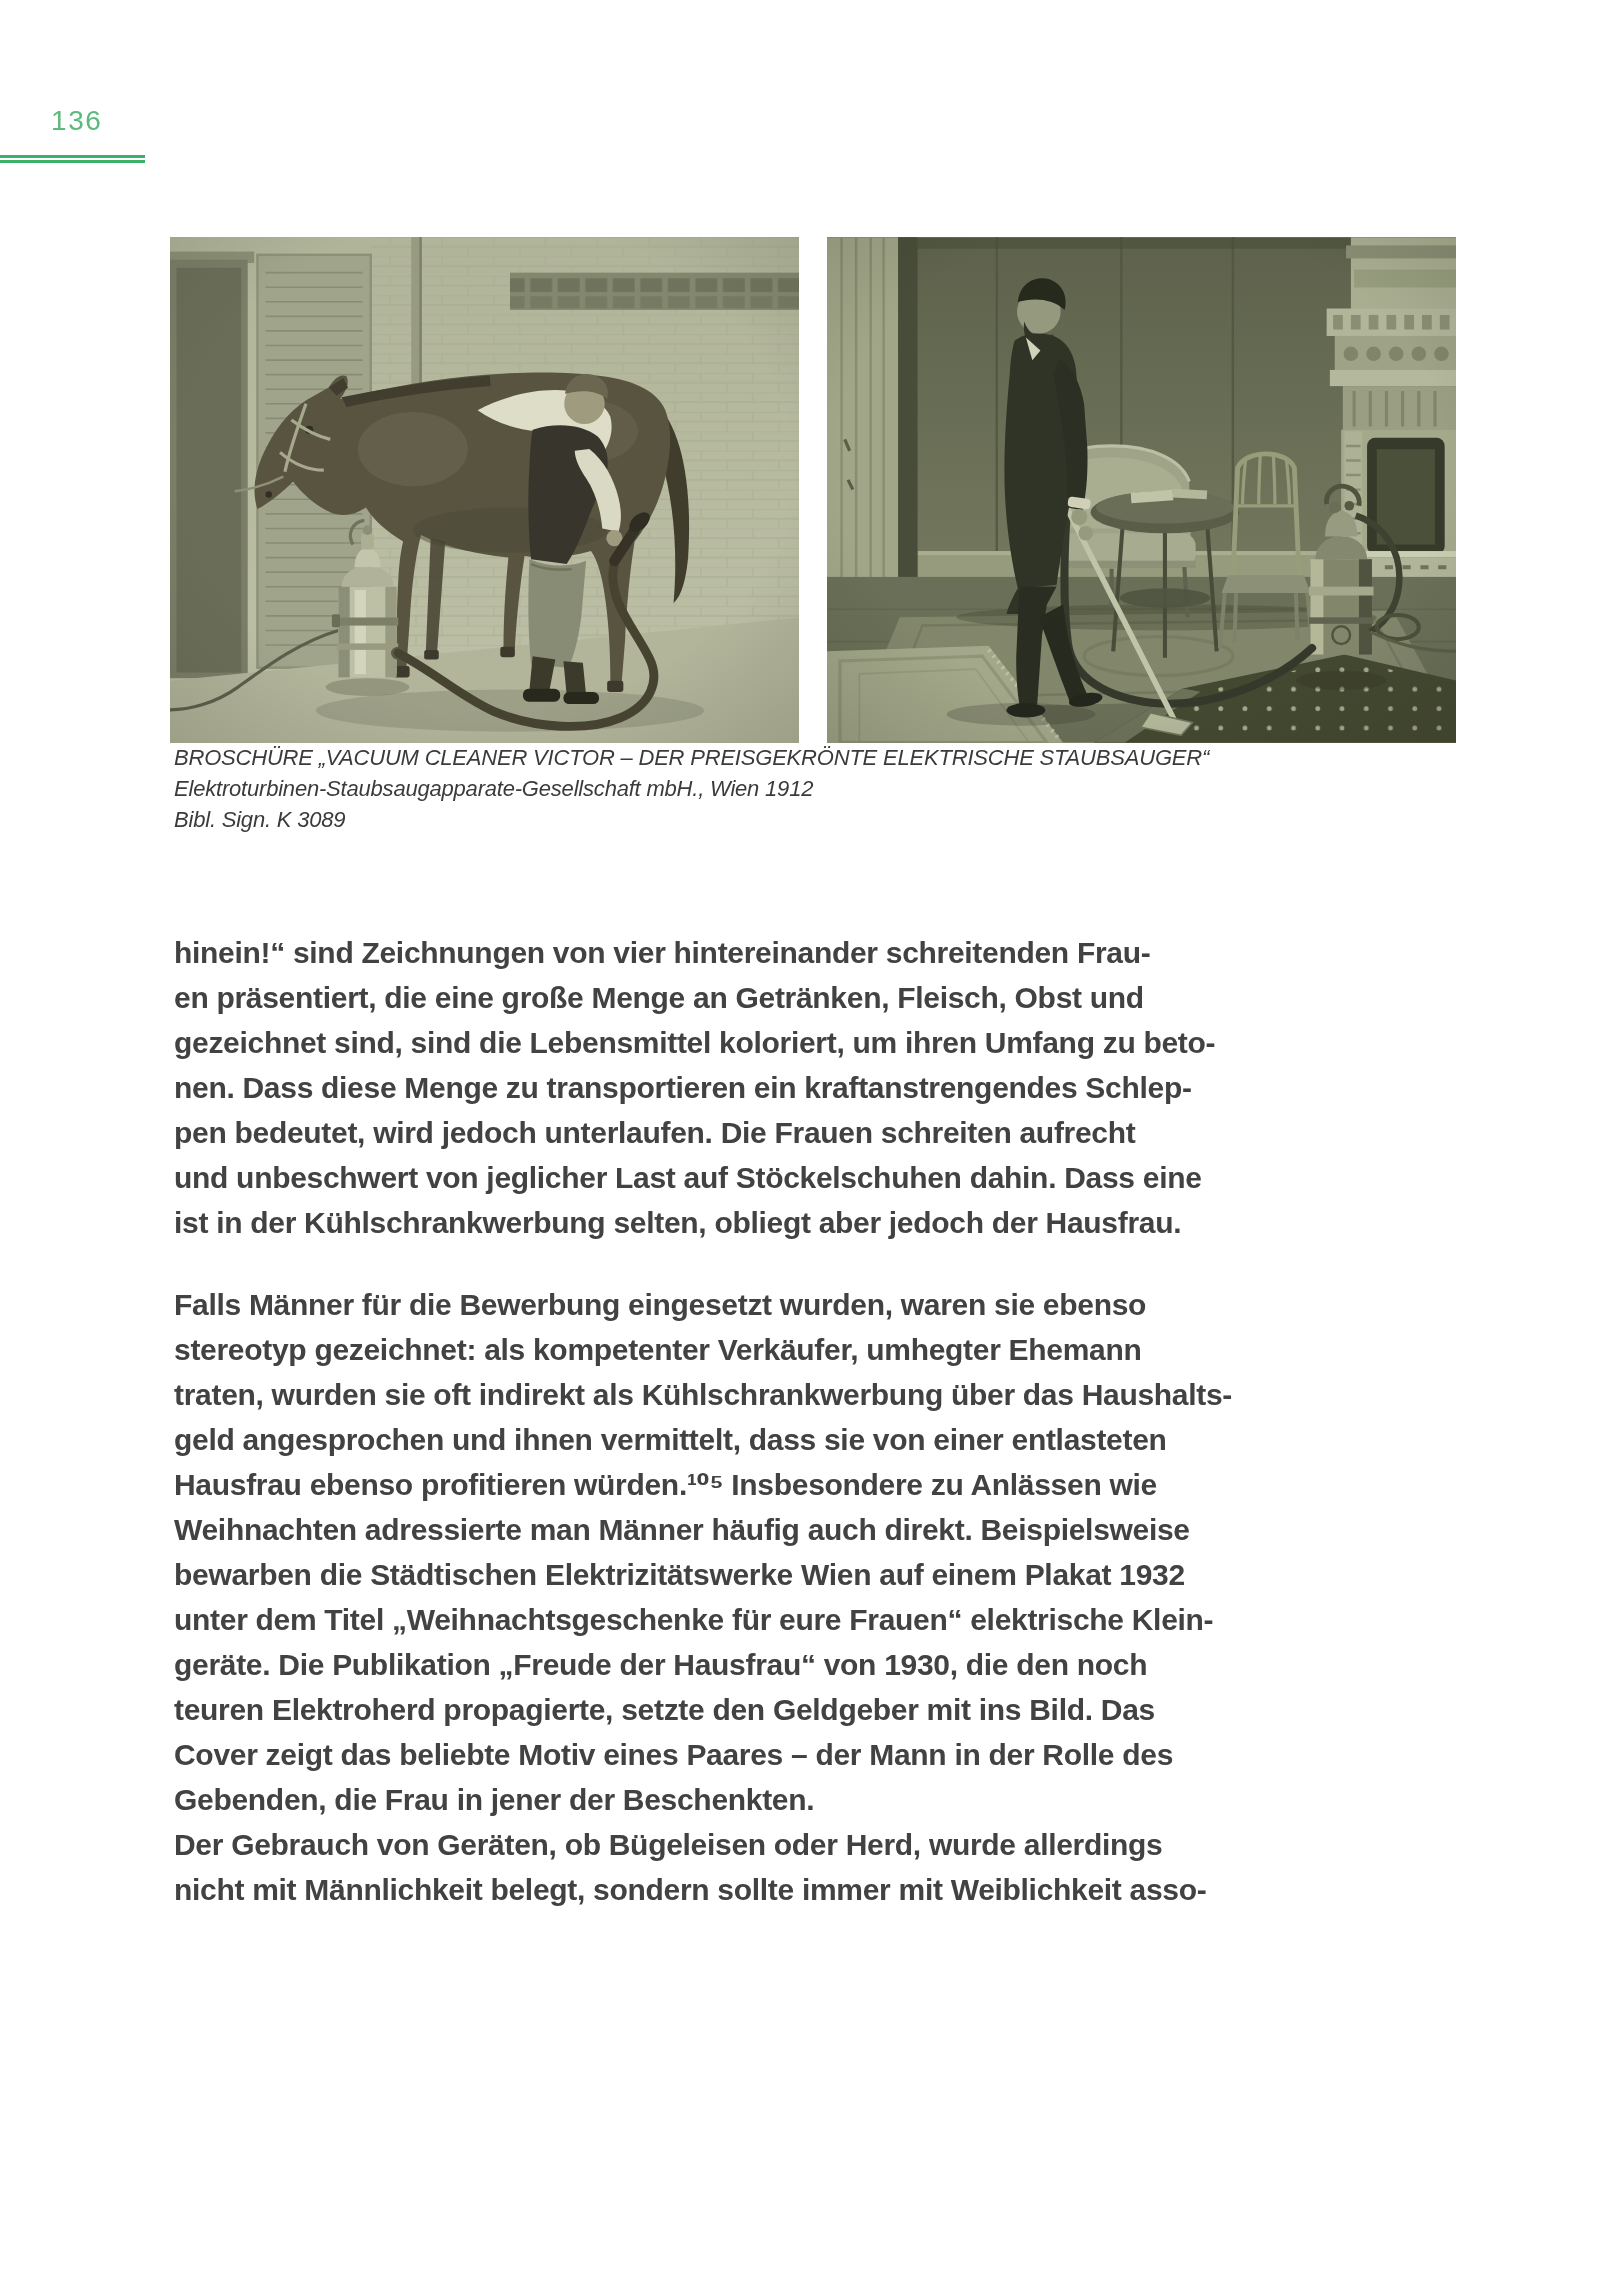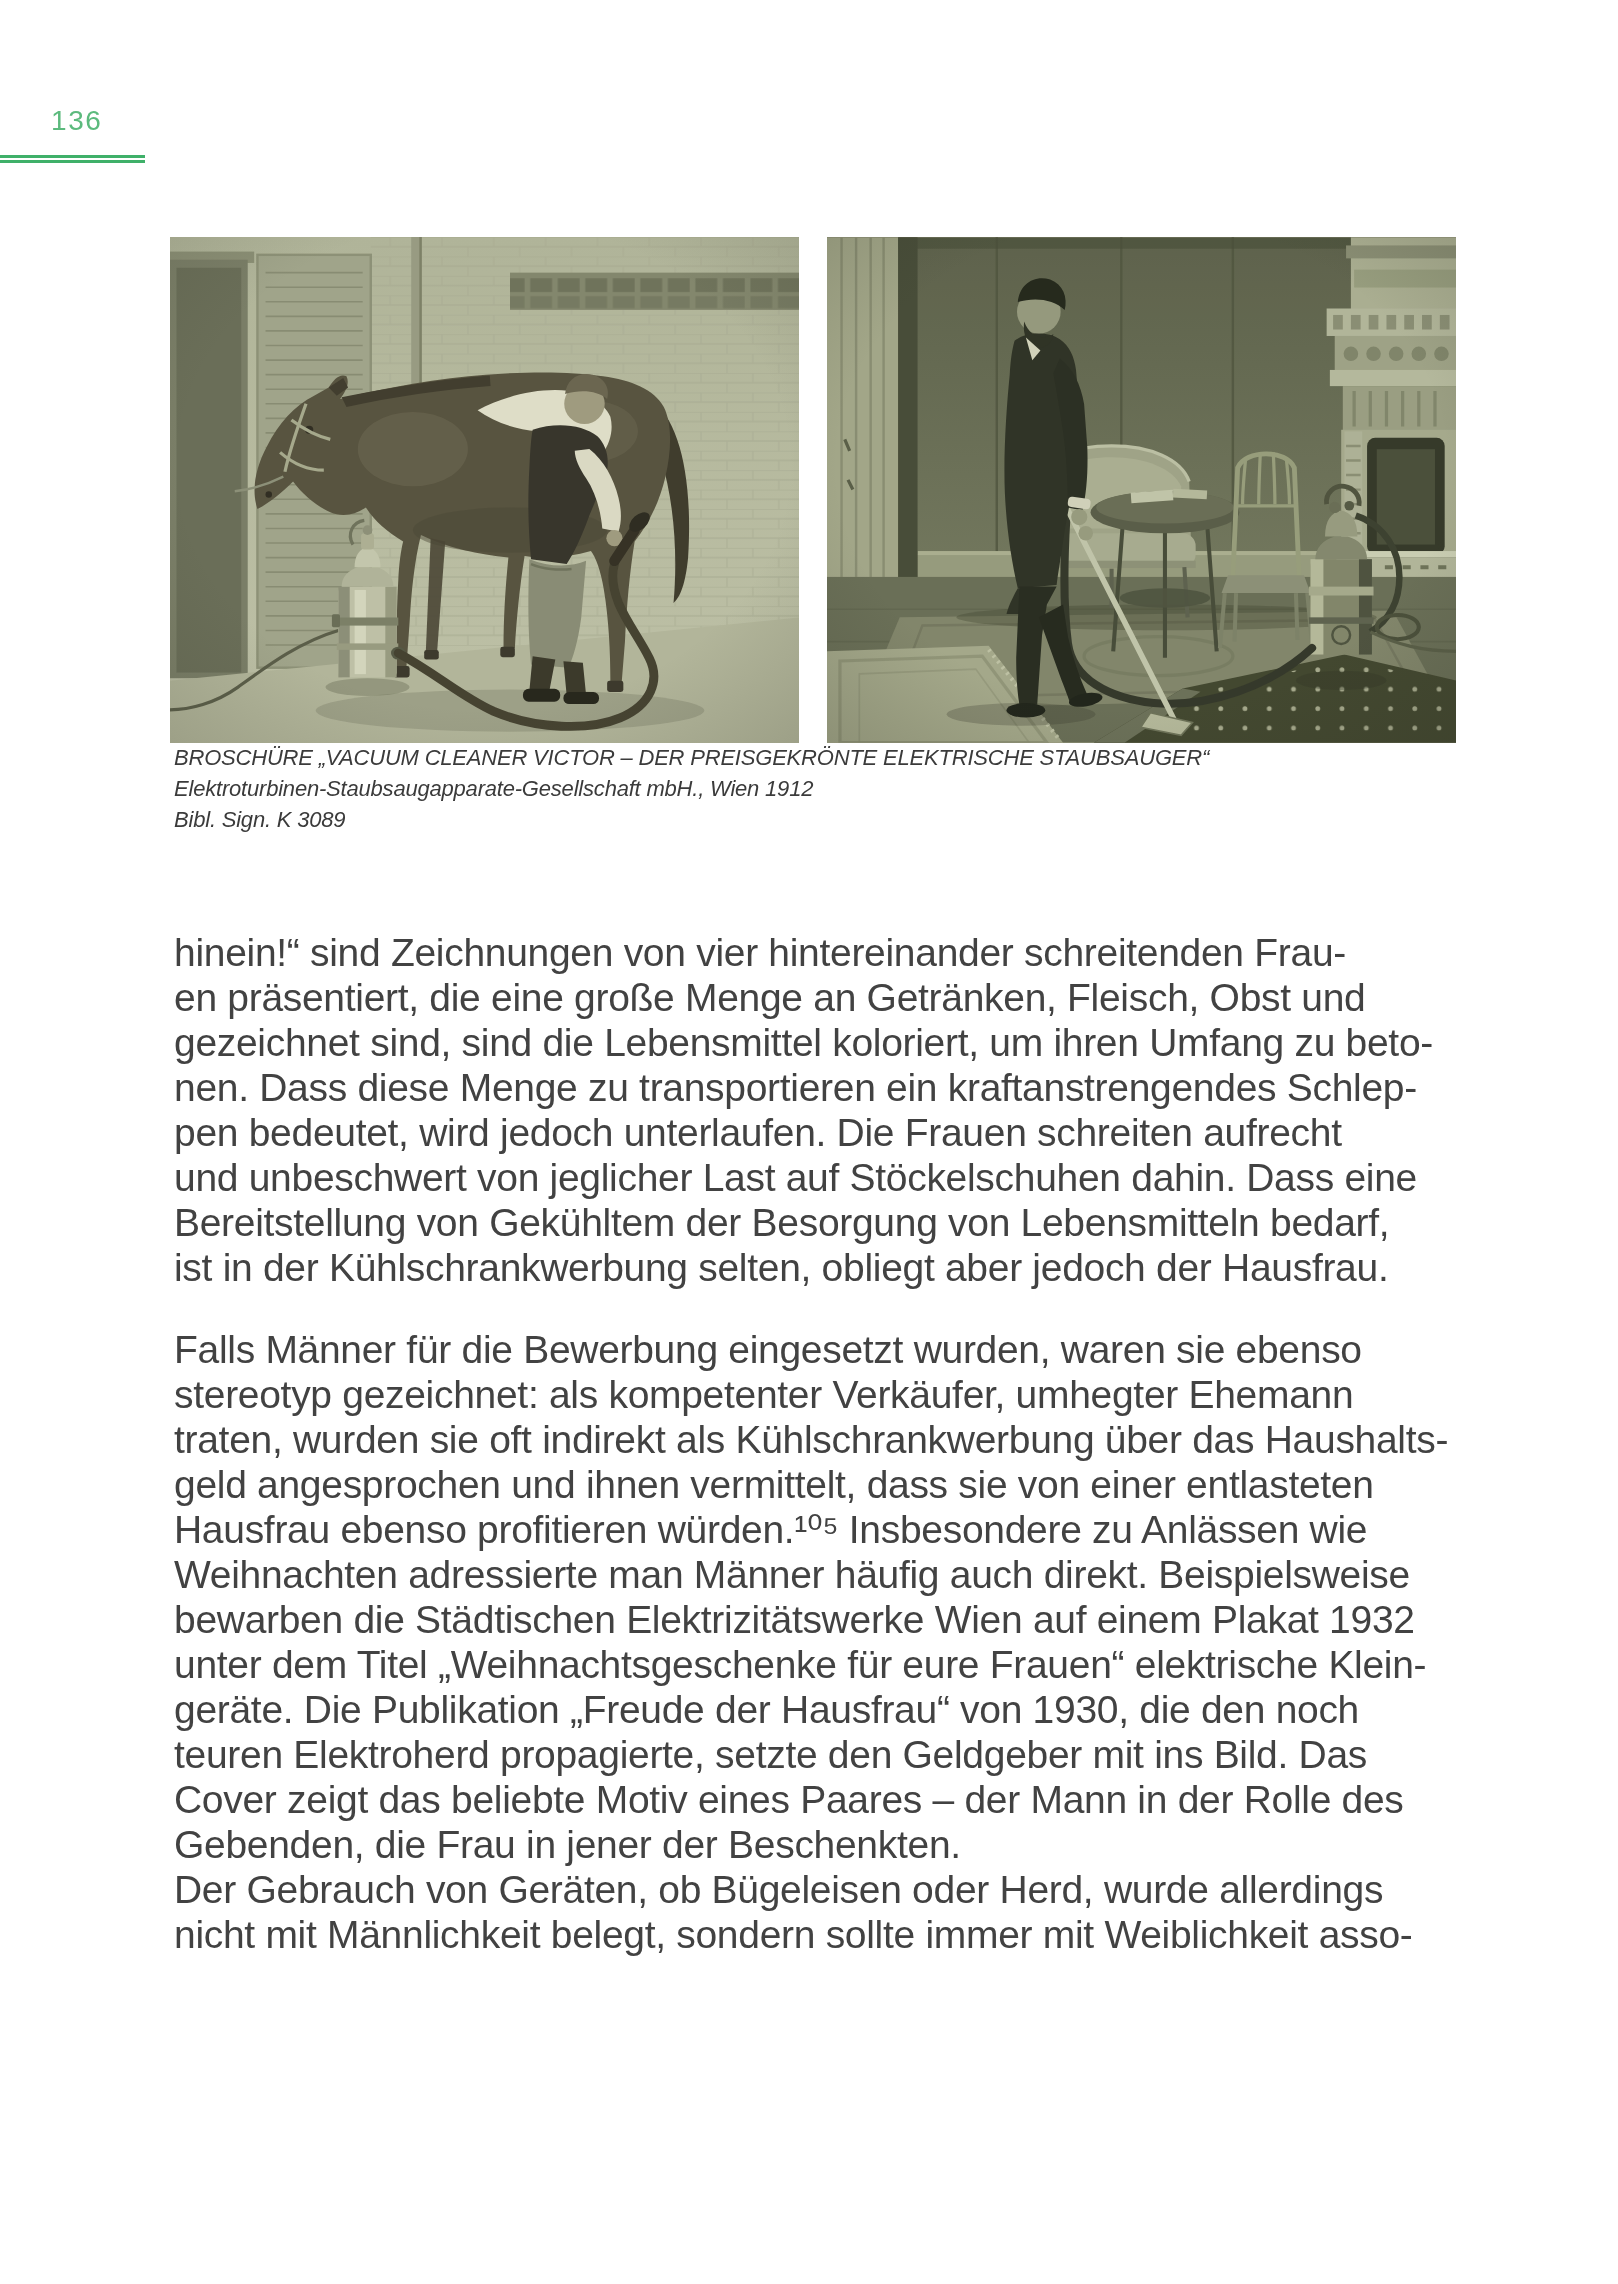--- a/index.html
+++ b/index.html
@@ -28,21 +28,21 @@
   }
   .photo{display:block;background:#b7bba1;}
   .photo svg{display:block;}
   .caption{
     position:absolute;left:174px;top:742px;
     font-style:italic;font-size:22px;line-height:31px;
     color:#3b3b3b;letter-spacing:-0.2px;white-space:nowrap;
   }
   .bodytext{
     position:absolute;left:174px;top:930px;width:1262px;
-    font-size:39px;font-weight:400;line-height:45px;
+    font-size:30px;font-weight:700;line-height:45px;
     color:var(--text);letter-spacing:-0.3px;
   }
   .para + .para{margin-top:37px;}
   .line{white-space:nowrap;}
 </style>
 </head>
 <body>
 
 <div class="page">
 
@@ -332,21 +332,20 @@
   </div>
 
   <div class="bodytext">
     <div class="para">
       <div class="line">hinein!“ sind Zeichnungen von vier hintereinander schreitenden Frau-</div>
       <div class="line">en präsentiert, die eine große Menge an Getränken, Fleisch, Obst und</div>
       <div class="line">gezeichnet sind, sind die Lebensmittel koloriert, um ihren Umfang zu beto-</div>
       <div class="line">nen. Dass diese Menge zu transportieren ein kraftanstrengendes Schlep-</div>
       <div class="line">pen bedeutet, wird jedoch unterlaufen. Die Frauen schreiten aufrecht</div>
       <div class="line">und unbeschwert von jeglicher Last auf Stöckelschuhen dahin. Dass eine</div>
-      <div class="line">Bereitstellung von Gekühltem der Besorgung von Lebensmitteln bedarf,</div>
       <div class="line">ist in der Kühlschrankwerbung selten, obliegt aber jedoch der Hausfrau.</div>
     </div>
     <div class="para">
       <div class="line">Falls Männer für die Bewerbung eingesetzt wurden, waren sie ebenso</div>
       <div class="line">stereotyp gezeichnet: als kompetenter Verkäufer, umhegter Ehemann</div>
       <div class="line">traten, wurden sie oft indirekt als Kühlschrankwerbung über das Haushalts-</div>
       <div class="line">geld angesprochen und ihnen vermittelt, dass sie von einer entlasteten</div>
       <div class="line">Hausfrau ebenso profitieren würden.¹⁰⁵ Insbesondere zu Anlässen wie</div>
       <div class="line">Weihnachten adressierte man Männer häufig auch direkt. Beispielsweise</div>
       <div class="line">bewarben die Städtischen Elektrizitätswerke Wien auf einem Plakat 1932</div>

